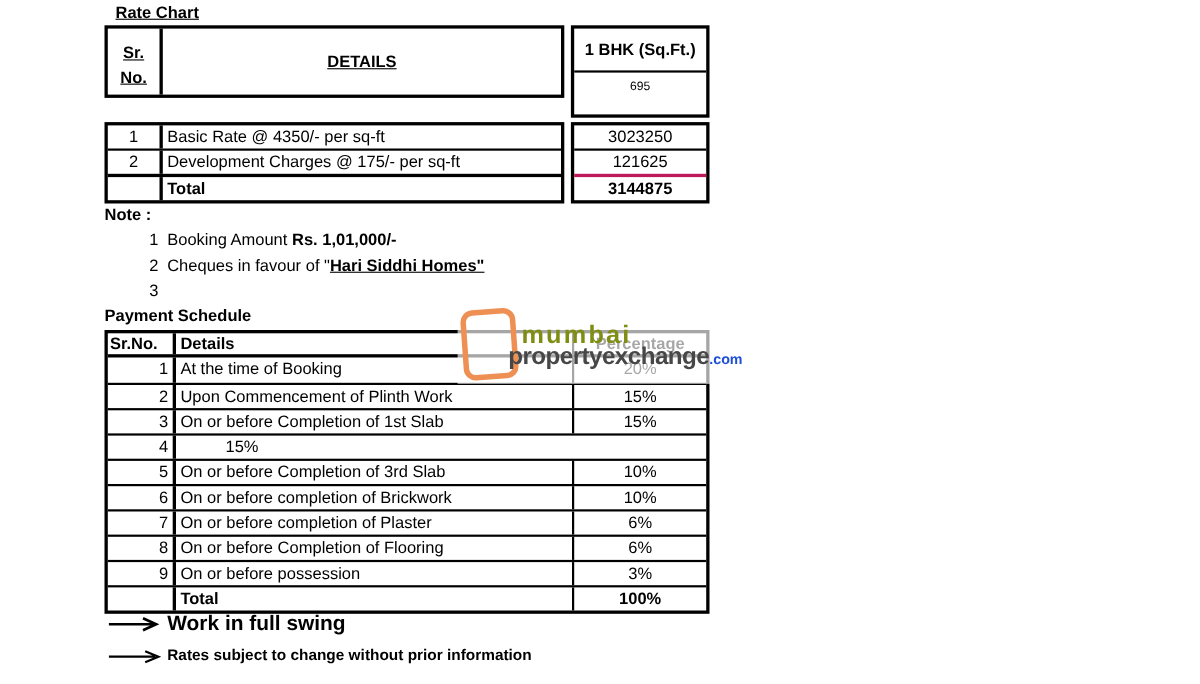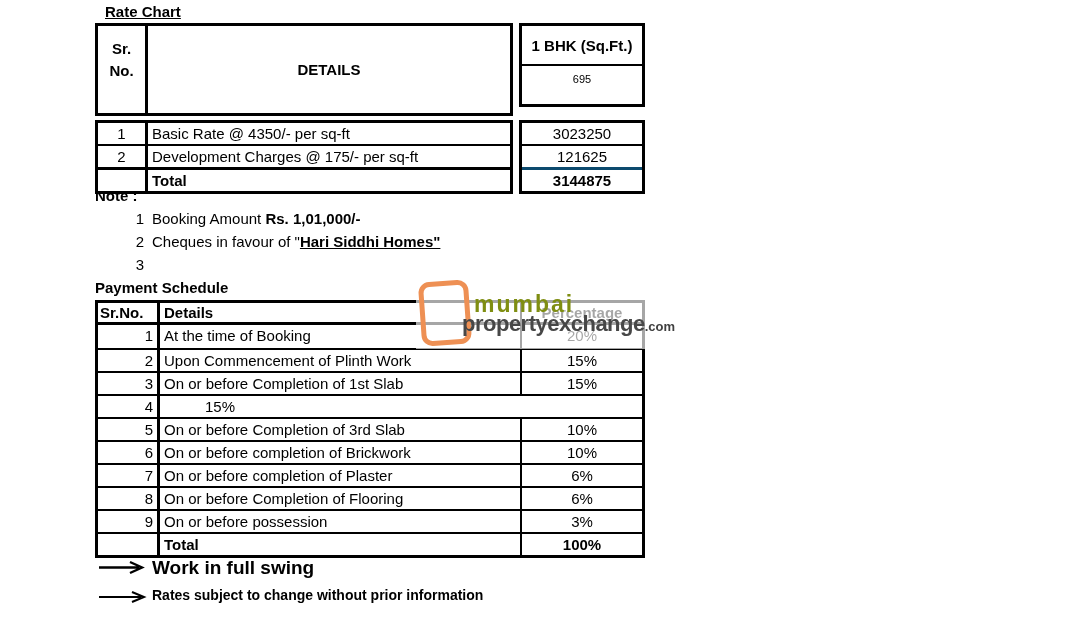--- a/index.html
+++ b/index.html
@@ -12,37 +12,37 @@
   .b{font-weight:bold;}
 
   
   #rc-title{left:95px;top:3px;font-size:15px;font-weight:bold;text-decoration:underline;margin-left:10px;}
   #rc{left:95px;top:23px;width:550px;}
   .rc-row{display:flex;}
   .rc-gap{width:6px;}
   .box{border:3px solid #000;box-sizing:border-box;background:#fff;}
   .rc-left{width:418px;}
   .rc-right{width:126px;}
-  .rc-head-left{display:flex;height:93px;}
+  .rc-head-left{display:flex;height:66px;text-decoration:underline;}
   .rc-sr-h{width:50px;border-right:3px solid #000;text-align:center;font-weight:bold;font-size:15px;
            padding-top:12px;line-height:22px;box-sizing:border-box;}
   .rc-det-h{flex:1;display:flex;align-items:center;justify-content:center;font-weight:bold;font-size:15px;}
   .rc-head-right{height:84px;}
   .rc-bhk{height:40px;line-height:40px;text-align:center;font-weight:bold;font-size:15px;
           border-bottom:2px solid #000;box-sizing:border-box;}
   .rc-area{height:27px;line-height:27px;text-align:center;font-size:11px;}
   .rc-body{margin-top:4px;}
   .rc-brow{display:flex;height:21px;line-height:21px;font-size:15px;border-top:2px solid #000;}
   .rc-brow:first-child{border-top:none;}
   .rc-brow.total{border-top:3px solid #000;}
   .rc-sr{width:50px;border-right:3px solid #000;text-align:center;box-sizing:border-box;}
   .rc-det{flex:1;padding-left:4px;box-sizing:border-box;}
   .rc-vrow{height:21px;line-height:21px;font-size:15px;text-align:center;border-top:2px solid #000;}
   .rc-vrow:first-child{border-top:none;}
-  .rc-vrow.total{border-top:3px solid #0c4a6e;font-weight:bold;}
+  .rc-vrow.total{border-top:3px solid #be185d;font-weight:bold;}
 
   
   #note-title{left:95px;top:187px;font-size:15px;font-weight:bold;}
   .note-item{left:95px;display:flex;font-size:15px;}
   .note-num{width:49px;text-align:right;margin-right:8px;}
   .ul{text-decoration:underline;}
 
   
   #ps-title{left:95px;top:279px;font-size:15px;font-weight:bold;}
   #ps{left:95px;top:300px;width:550px;border:3px solid #000;box-sizing:border-box;background:#fff;}
@@ -190,14 +190,14 @@
 <div class="abs" id="fline1">Work in full swing</div>
 
 <svg class="arrow-svg" style="left:98px;top:590px;" width="52" height="14">
   <path d="M1 7 H43 M34 2 L46 7 L34 12" stroke="#000" stroke-width="2" fill="none"></path>
 </svg>
 <div class="abs" id="fline2">Rates subject to change without prior information</div>
 
 <div class="abs" id="wm">
   <div id="wm-logo" style="border-color: rgb(238, 144, 84);"></div>
   <div id="wm-l1" style="color: rgb(127, 142, 18);">mumbai</div>
-  <div id="wm-l2" style="color: rgb(71, 71, 71);"><span>propertyexchange</span><span id="wm-suffix" style="color: #404040;">.com</span></div>
+  <div id="wm-l2" style="color: rgb(71, 71, 71);"><span>propertyexchange</span><span id="wm-suffix" style="color: #1d4ed8;">.com</span></div>
 </div>
 
 </body></html>

